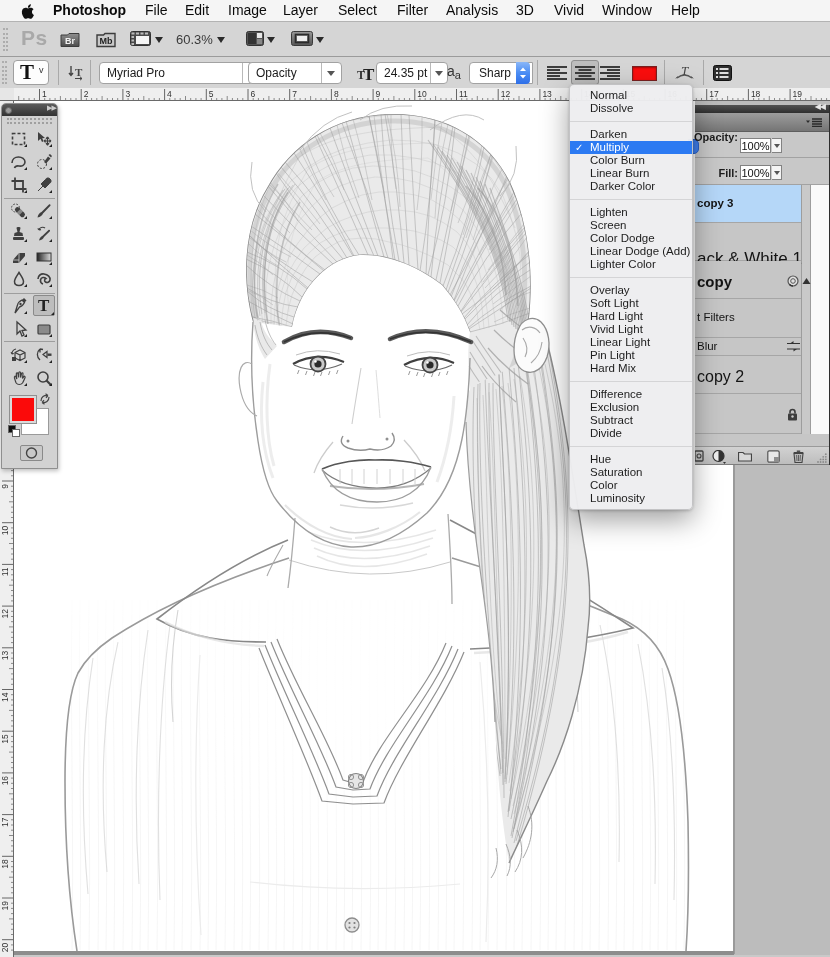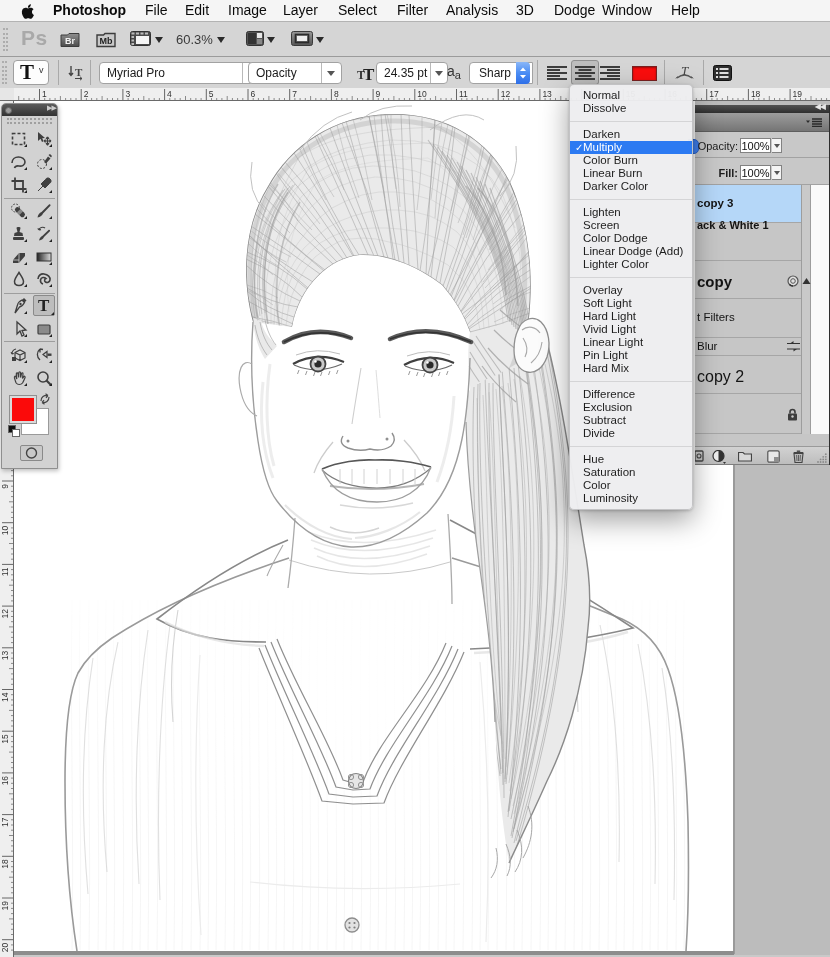--- a/index.html
+++ b/index.html
@@ -17,21 +17,21 @@
 .combo{position:absolute;background:#fff;border:1px solid #a2a2a2;border-radius:4px;
  font-size:12px;color:#1a1a1a}
 .combo .tx{position:absolute;left:7px;top:0;line-height:21px;white-space:nowrap}
 .combo .vb{position:absolute;right:0;top:0;bottom:0;width:20px;border-left:1px solid #b9b9b9}
 .chev{position:absolute;right:6px;top:8px;width:0;height:0;border-left:4px solid transparent;
  border-right:4px solid transparent;border-top:5px solid #555}
 .tri{position:absolute;width:0;height:0;border-left:4.5px solid transparent;border-right:4.5px solid transparent;border-top:6px solid #2a2a2a}
 
 #menu{left:569px;top:84px;width:124px;background:rgba(237,237,240,0.97);border:1px solid rgba(0,0,0,0.18);
  border-radius:5px;box-shadow:0 10px 28px rgba(0,0,0,0.38),0 1px 3px rgba(0,0,0,0.2);padding:4px 0;z-index:60}
-.mi{height:13px;line-height:13px;font-size:11.5px;color:#1d1d1d;padding-left:13px;white-space:nowrap}
+.mi{height:13px;line-height:13px;font-size:11.5px;color:#1d1d1d;padding-left:20px;white-space:nowrap}
 .mi.sel{background:#2c7af2;color:#fff;position:relative}
 .chk{position:absolute;left:5px;top:0;font-size:10px;color:#fff}
 .msep{height:13px;position:relative}
 .msep div{position:absolute;left:0;right:0;top:6px;height:1px;background:#d4d4d6}
 
 #panel{left:695px;top:101px;width:135px;height:364px;background:#c6c6c6;z-index:5}
 
 #toolbar{left:1px;top:103px;width:57px;height:366px;background:#d2d2d2;border:1px solid #8f8f8f;
  border-radius:5px 5px 0 0;box-shadow:1px 2px 4px rgba(0,0,0,0.25);z-index:6}
 
@@ -175,21 +175,21 @@
       </svg>
       <span style="left:53px;font-weight:bold">Photoshop</span>
       <span style="left:145px">File</span>
       <span style="left:185px">Edit</span>
       <span style="left:228px">Image</span>
       <span style="left:283px">Layer</span>
       <span style="left:338px">Select</span>
       <span style="left:397px">Filter</span>
       <span style="left:446px">Analysis</span>
       <span style="left:516px">3D</span>
-      <span style="left:554px">Dodge</span>
+      <span style="left:554px">Vivid</span>
       <span style="left:602px">Window</span>
       <span style="left:671px">Help</span>
     </div>
 <div id="appbar" class="abs">
       <div class="grip" style="left:3px;top:6px;height:23px"></div>
       <span class="abs" style="left:21px;top:4px;font-size:21px;font-weight:bold;color:#a9a9a9;letter-spacing:0.5px">Ps</span>
       <svg class="abs" style="left:60px;top:9px" width="20" height="17">
 <defs>
           <linearGradient id="fg1" x1="0" y1="0" x2="0" y2="1">
             <stop offset="0" stop-color="#909090"></stop>
@@ -841,41 +841,41 @@
         <span class="abs" style="right:5px;top:-3px;font-size:8px;color:#e8e8e8;letter-spacing:-1px">◀◀</span>
       </div>
       <div class="abs" style="left:0;top:12px;width:135px;height:19px;background:linear-gradient(#9d9d9d,#757575);border-bottom:1px solid #5e5e5e">
         <svg class="abs" style="right:8px;top:5px" width="16" height="9">
           <path d="M0 2.5 L4 2.5 L2 5 Z" fill="#2a2a2a"></path>
           <path d="M6 1 L16 1 M6 3.5 L16 3.5 M6 6 L16 6 M6 8.5 L16 8.5" stroke="#2a2a2a" stroke-width="1.4"></path>
         </svg>
       </div>
       <div class="abs" style="left:0;top:31px;width:135px;height:53px;background:#c8c8c8"></div>
       <div class="abs" style="left:-7px;top:38px;width:11px;height:15px;background:#3f80f0;border-radius:0 5px 5px 0;border:1.5px solid #2a62c9"></div>
-      <span class="abs" style="right:92px;top:39px;font-size:11px;font-weight:normal;color:#1c1c1c">Opacity:</span>
+      <span class="abs" style="right:92px;top:30px;font-size:11px;font-weight:bold;color:#1c1c1c">Opacity:</span>
       <div class="abs" style="left:45px;top:37px;width:31px;height:15px;background:#fff;border:1px solid #828282;font-size:11px;color:#111;text-align:center;line-height:14px">100%</div>
       <div class="abs" style="left:77px;top:37px;width:10px;height:15px;background:#f4f4f4;border:1px solid #828282;border-left:none">
         <span style="position:absolute;left:2px;top:5px;width:0;height:0;border-left:3px solid transparent;border-right:3px solid transparent;border-top:4px solid #555"></span>
       </div>
       <div class="abs" style="left:0;top:56px;width:135px;height:1px;background:#a2a2a2"></div>
       <span class="abs" style="right:92px;top:66px;font-size:11px;font-weight:bold;color:#1c1c1c">Fill:</span>
       <div class="abs" style="left:45px;top:64px;width:31px;height:15px;background:#fff;border:1px solid #828282;font-size:11px;color:#111;text-align:center;line-height:14px">100%</div>
       <div class="abs" style="left:77px;top:64px;width:10px;height:15px;background:#f4f4f4;border:1px solid #828282;border-left:none">
         <span style="position:absolute;left:2px;top:5px;width:0;height:0;border-left:3px solid transparent;border-right:3px solid transparent;border-top:4px solid #555"></span>
       </div>
       <div class="abs" style="left:0;top:83px;width:135px;height:1px;background:#a2a2a2"></div>
       <div class="abs" style="left:116px;top:84px;width:18px;height:261px;background:#fafafa"></div>
       <div class="abs" style="left:106px;top:84px;width:10px;height:249px;background:#c9c9c9;border-left:1px solid #9d9d9d;border-right:1px solid #9d9d9d"></div>
       <svg class="abs" style="left:107px;top:176px" width="9" height="8">
         <path d="M4.5 1 L8.5 7 L0.5 7 Z" fill="#333"></path>
       </svg>
       <div class="abs" style="left:0;top:84px;width:106px;height:38px;background:#b5d7f8;border-bottom:1px solid #a6a6a6"></div>
       <span class="abs" style="left:2px;top:96px;font-size:11.5px;font-weight:bold;color:#141414;white-space:nowrap">copy 3</span>
       <div class="abs" style="left:0;top:122px;width:106px;height:38px;background:#c6c6c6;border-bottom:1px solid #a6a6a6"></div>
-      <span class="abs" style="left:2px;top:118px;font-size:11px;font-weight:bold;color:#141414;white-space:nowrap">ack &amp; White 1</span>
+      <span class="abs" style="left:2px;top:148px;font-size:17px;font-weight:normal;color:#141414;white-space:nowrap">ack &amp; White 1</span>
       <div class="abs" style="left:0;top:160px;width:106px;height:38px;background:#c6c6c6;border-bottom:1px solid #a6a6a6"></div>
       <span class="abs" style="left:2px;top:172px;font-size:15px;font-weight:bold;color:#141414;white-space:nowrap">copy</span>
       <div class="abs" style="left:0;top:198px;width:106px;height:39px;background:#c6c6c6;border-bottom:1px solid #a6a6a6"></div>
       <span class="abs" style="left:2px;top:210px;font-size:11.5px;font-weight:normal;color:#141414;white-space:nowrap">t Filters</span>
       <div class="abs" style="left:0;top:237px;width:106px;height:18px;background:#c6c6c6;border-bottom:1px solid #a6a6a6"></div>
       <span class="abs" style="left:2px;top:239px;font-size:11.5px;font-weight:normal;color:#141414;white-space:nowrap">Blur</span>
       <div class="abs" style="left:0;top:255px;width:106px;height:38px;background:#c6c6c6;border-bottom:1px solid #a6a6a6"></div>
       <span class="abs" style="left:2px;top:267px;font-size:16px;font-weight:normal;color:#141414;white-space:nowrap">copy 2</span>
       <div class="abs" style="left:0;top:293px;width:106px;height:40px;background:#c6c6c6;border-bottom:1px solid #a6a6a6"></div>
       <svg class="abs" style="left:92px;top:174px" width="12" height="12">

